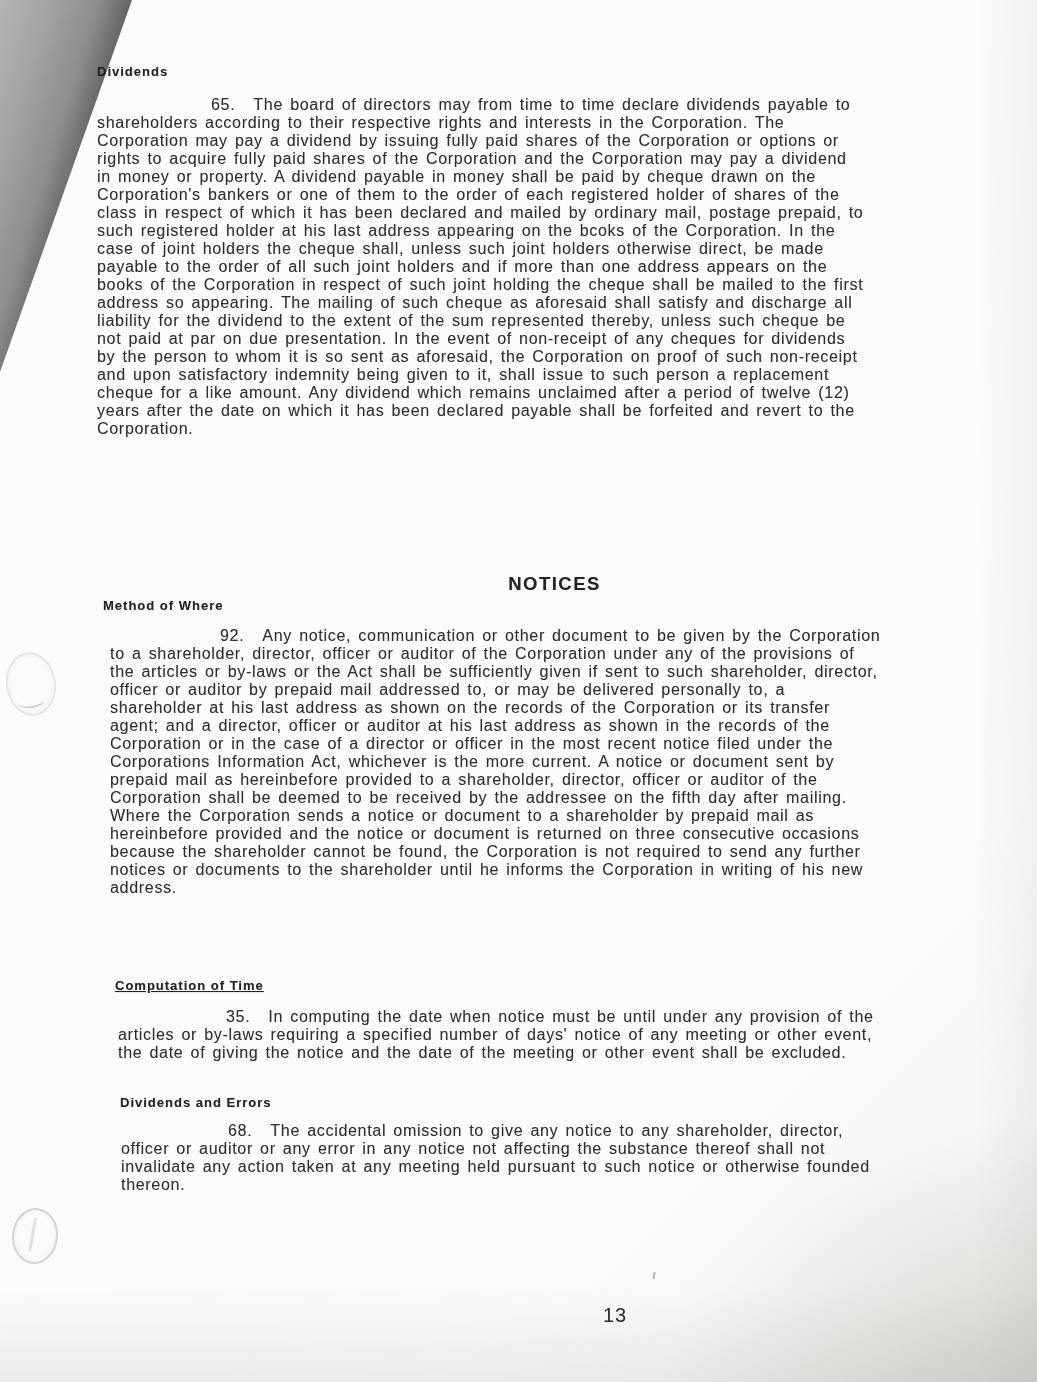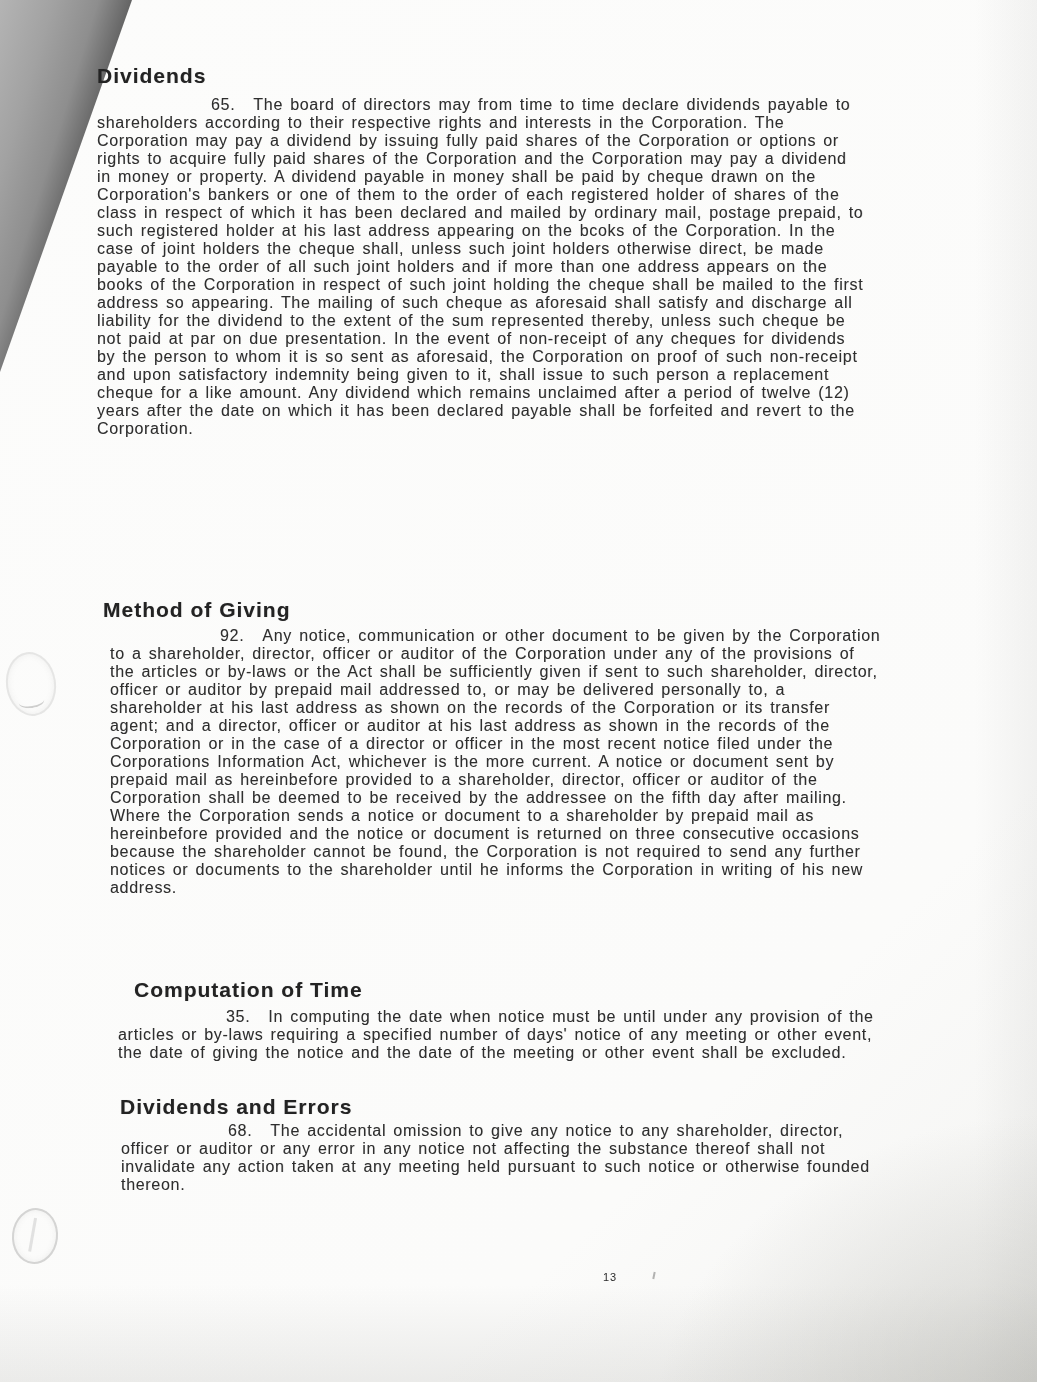--- a/index.html
+++ b/index.html
@@ -78,30 +78,30 @@
   .speck {
     position: absolute;
     background: rgba(90,90,90,0.45);
   }
   .speck-a { left: 653px; top: 1272px; width: 2px; height: 7px; transform: rotate(12deg); }
 
   
   .heading {
     position: absolute;
     font-weight: bold;
-    font-size: 21px;
+    font-size: 13px;
     letter-spacing: 1px;
     color: #232323;
     white-space: nowrap;
     text-shadow: 0.3px 0.3px 0.7px rgba(70,70,70,0.35);
   }
   .h-dividends   { left: 97px;  top: 64px; }
   .h-notices     { left: 97px;  top: 573px; width: 915px; text-align: center; font-size: 18.5px; letter-spacing: 1.5px; }
   .h-method      { left: 103px; top: 598px; }
-  .h-computation { left: 134px; top: 978px; }
+  .h-computation { left: 115px; top: 978px; text-decoration: underline; }
   .h-omissions   { left: 120px; top: 1095px; }
 
   .para {
     position: absolute;
     width: 920px;
     font-size: 16px;
     line-height: 18px;
     letter-spacing: 0.7px;
     word-spacing: 2px;
     text-indent: 114px;
@@ -111,22 +111,22 @@
   .para .pnum { margin-right: 18px; }
   .para .ptext { white-space: pre-line; }
 
   .p65 { left: 97px;  top: 96px; }
   .p66 { left: 110px; top: 627px; text-indent: 110px; }
   .p67 { left: 118px; top: 1008px; text-indent: 108px; }
   .p68 { left: 121px; top: 1122px; text-indent: 107px; }
 
   .pageno {
     position: absolute;
-    left: 603px; top: 1271px;
-    font-size: 11px;
+    left: 603px; top: 1304px;
+    font-size: 20px;
     letter-spacing: 1px;
     color: #2b2b2b;
   }
 </style>
 </head>
 <body>
 
 <div class="page">
 
   <div class="corner-artifact"></div>
@@ -150,22 +150,23 @@
 books of the Corporation in respect of such joint holding the cheque shall be mailed to the first
 address so appearing. The mailing of such cheque as aforesaid shall satisfy and discharge all
 liability for the dividend to the extent of the sum represented thereby, unless such cheque be
 not paid at par on due presentation. In the event of non-receipt of any cheques for dividends
 by the person to whom it is so sent as aforesaid, the Corporation on proof of such non-receipt
 and upon satisfactory indemnity being given to it, shall issue to such person a replacement
 cheque for a like amount. Any dividend which remains unclaimed after a period of twelve (12)
 years after the date on which it has been declared payable shall be forfeited and revert to the
 Corporation.</span></div>
 
+  <div class="heading h-notices">NOTICES</div>
 
-  <div class="heading h-method">Method of Giving</div>
+  <div class="heading h-method">Method of Where</div>
 
   <div class="para p66"><span class="pnum">92.</span><span class="ptext">Any notice, communication or other document to be given by the Corporation
 to a shareholder, director, officer or auditor of the Corporation under any of the provisions of
 the articles or by-laws or the Act shall be sufficiently given if sent to such shareholder, director,
 officer or auditor by prepaid mail addressed to, or may be delivered personally to, a
 shareholder at his last address as shown on the records of the Corporation or its transfer
 agent; and a director, officer or auditor at his last address as shown in the records of the
 Corporation or in the case of a director or officer in the most recent notice filed under the
 Corporations Information Act, whichever is the more current. A notice or document sent by
 prepaid mail as hereinbefore provided to a shareholder, director, officer or auditor of the

